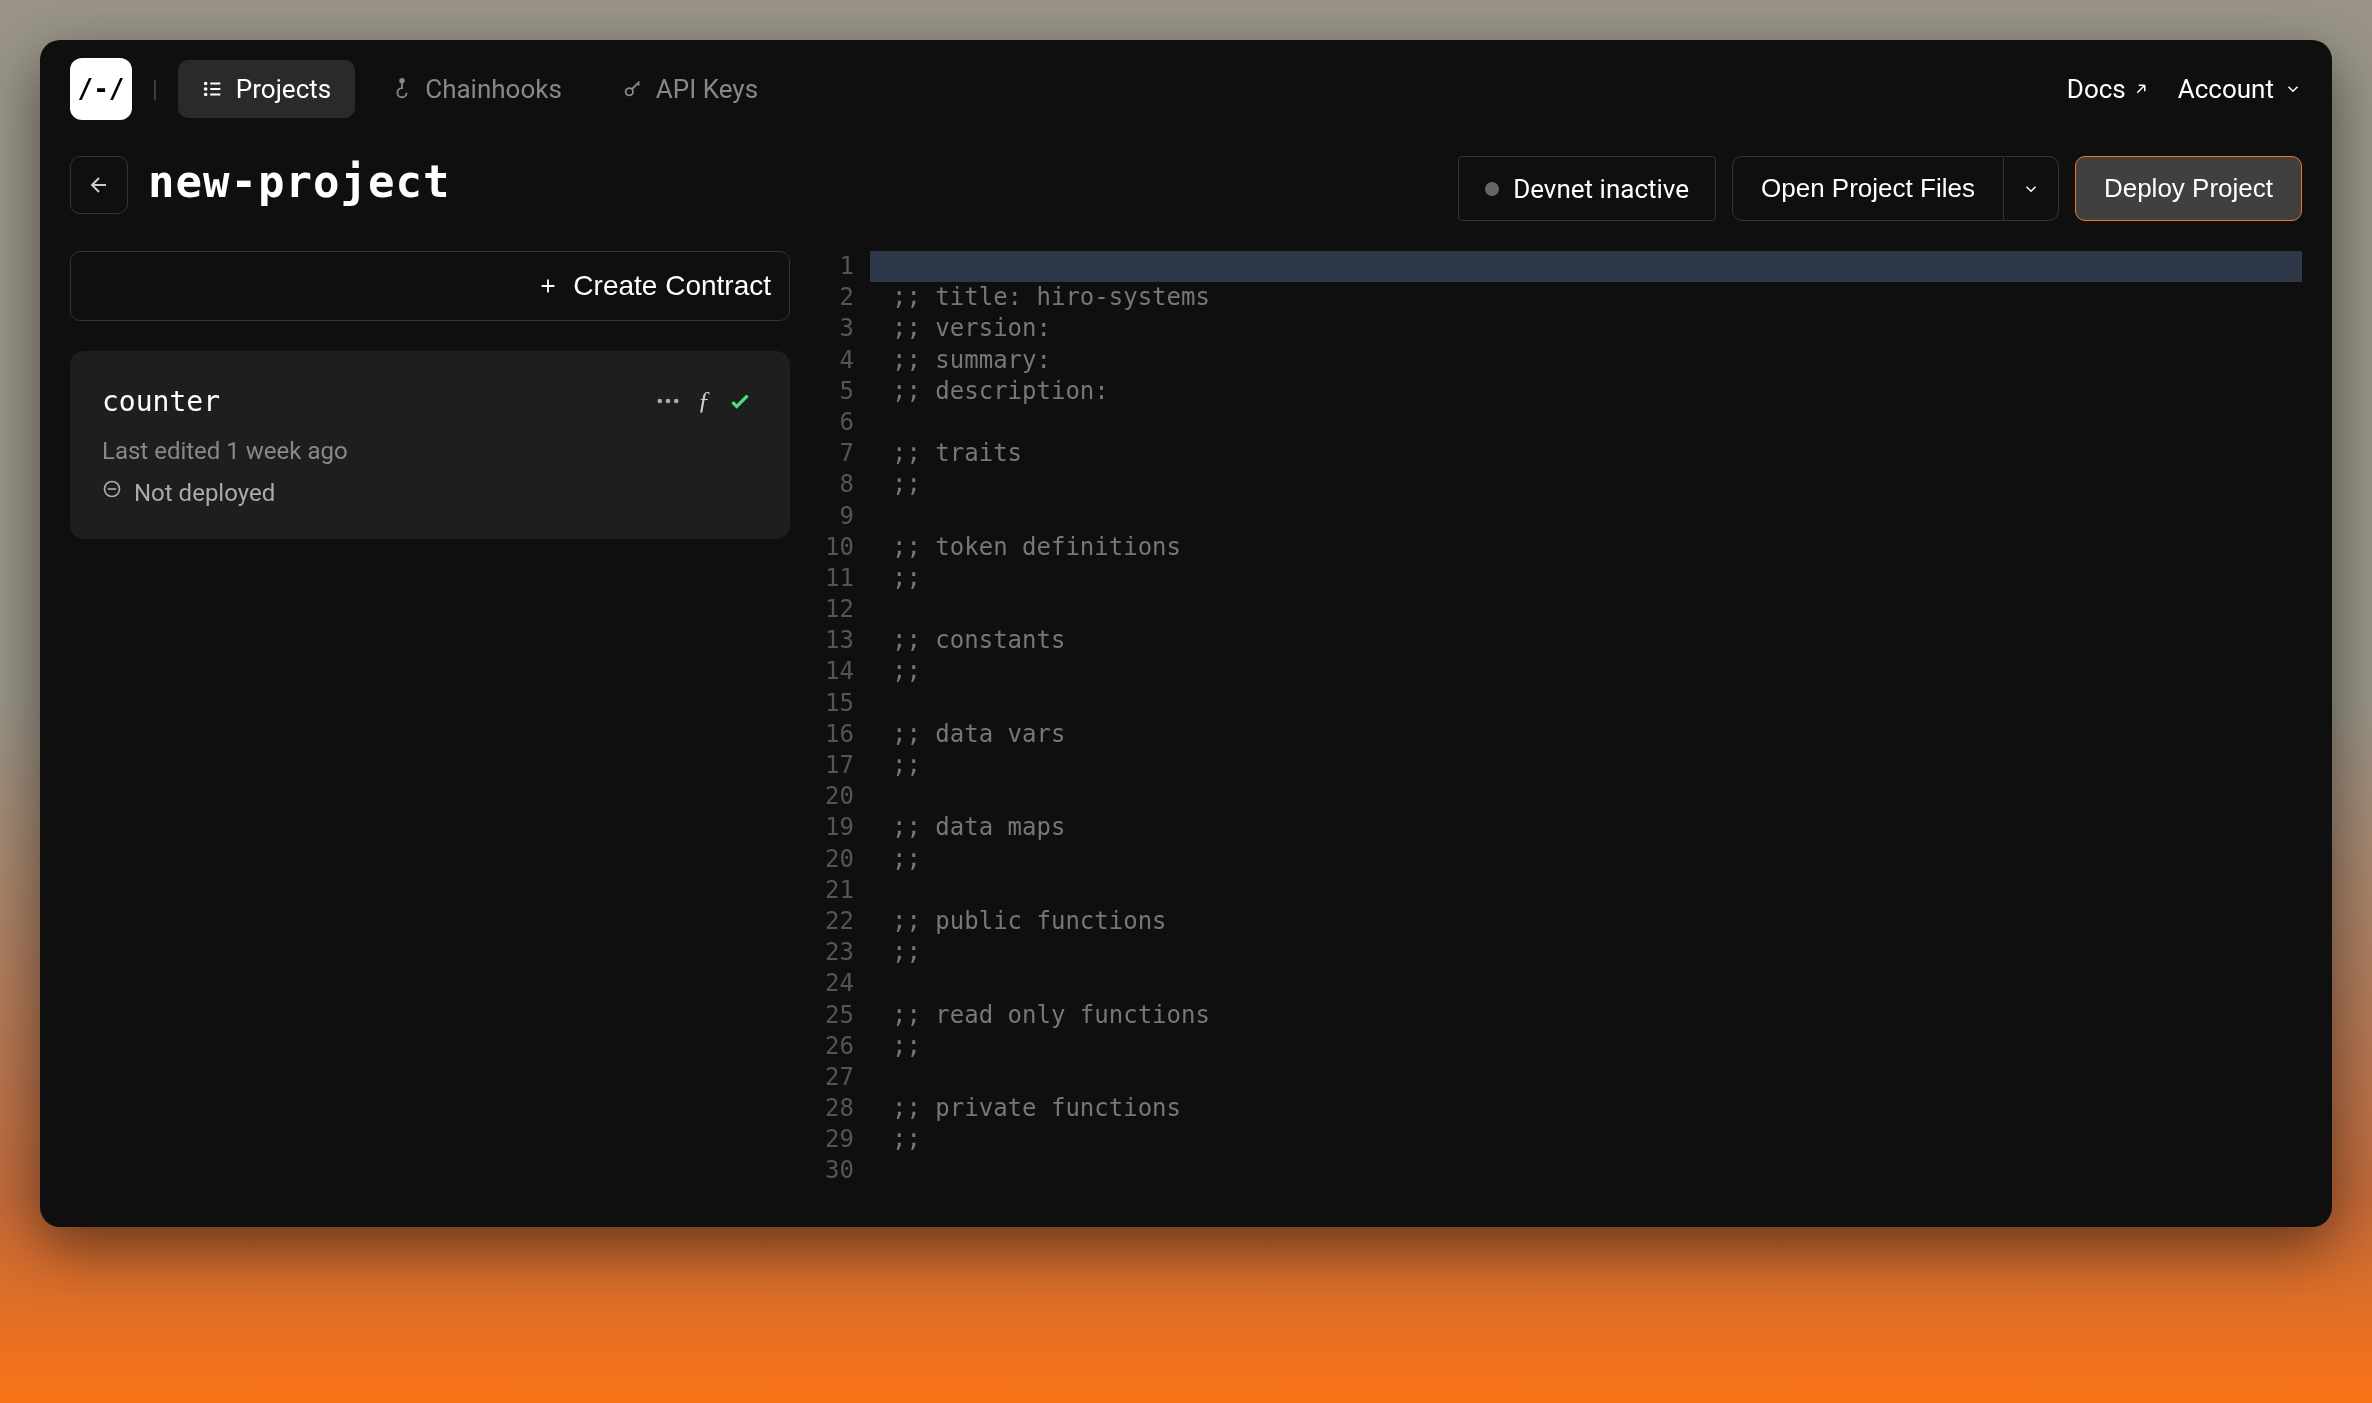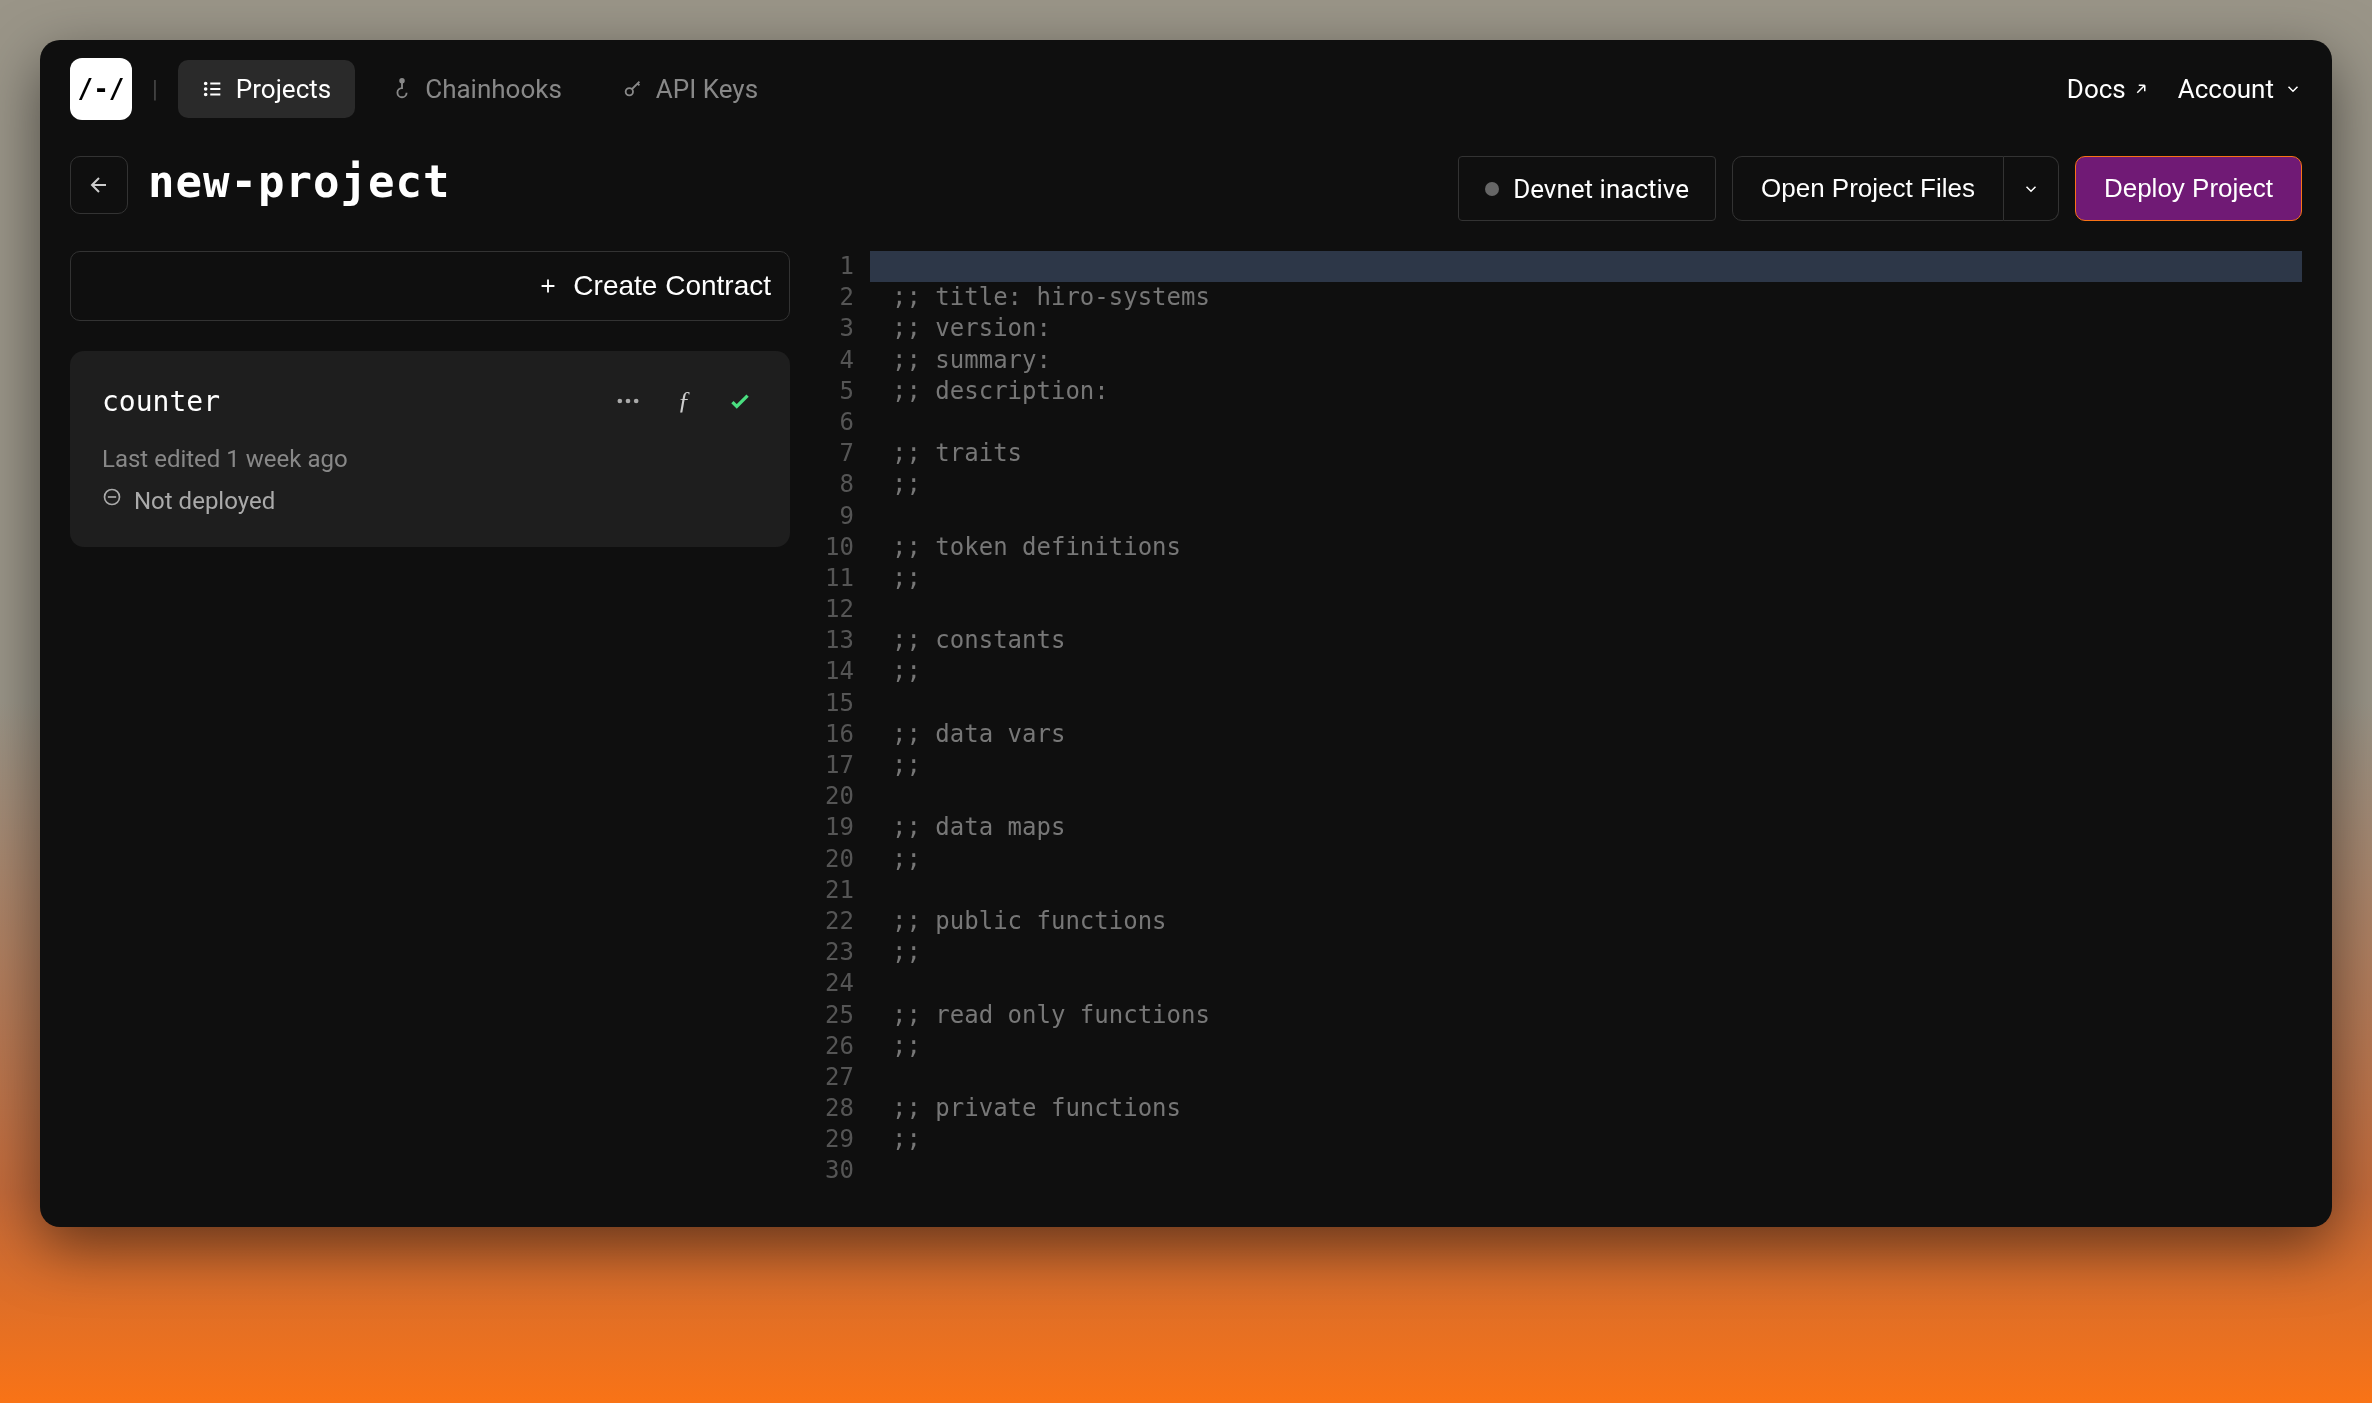--- a/index.html
+++ b/index.html
@@ -138,21 +138,21 @@
   border-top-right-radius: 0;
   border-bottom-right-radius: 0;
 }
 .btn-group .btn-caret {
   border-top-left-radius: 0;
   border-bottom-left-radius: 0;
   border-left: none;
   padding: 16px 18px;
 }
 .btn-primary {
-  background: #701a75;
+  background: #404040;
   border-color: #f97316;
   color: #fff;
   font-weight: 500;
 }
 .main {
   display: flex;
   padding: 0 30px 40px 30px;
   gap: 30px;
 }
 .sidebar {
@@ -175,22 +175,21 @@
   margin-bottom: 30px;
 }
 .contract-card {
   background: #1e1e1e;
   border-radius: 14px;
   padding: 32px;
 }
 .contract-head {
   display: flex;
   align-items: center;
-  gap: 20px;
-  margin-bottom: 26px;
+  margin-bottom: 18px;
 }
 .contract-name {
   font-family: "SF Mono", Monaco, monospace;
   font-size: 28px;
   color: #fff;
   flex: 1;
 }
 .icon-btn {
   color: #aaa;
   display: flex;

